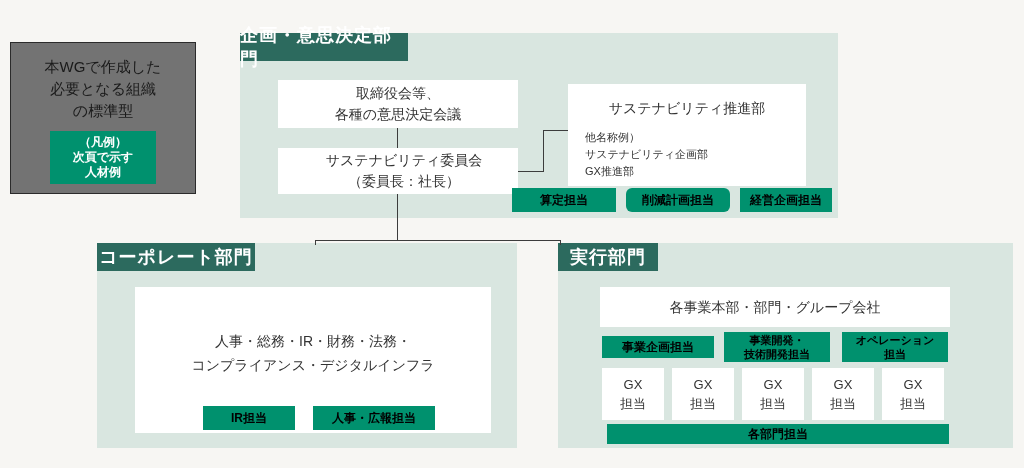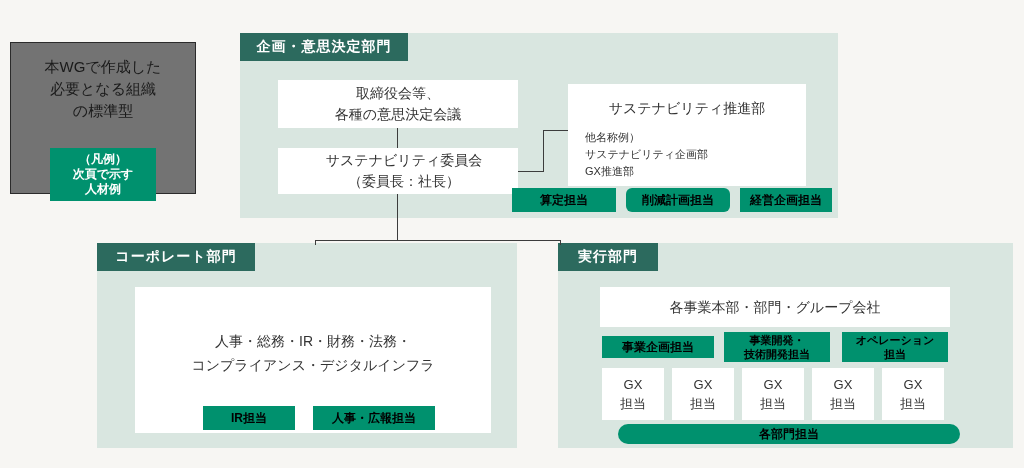--- a/index.html
+++ b/index.html
@@ -12,21 +12,21 @@
     background:var(--page_bg);
   }
   .canvas{
     position:relative; width:1024px; height:468px;
     background:var(--page_bg); overflow:hidden;
   }
   .ml{white-space:pre-line;}
   .panel{position:absolute; background:var(--panel_bg);}
   .panel-header{
     position:absolute; left:0; top:0; height:28px;
-    background:var(--header_bg); color:#fff; font-size:14px; font-weight:bold;
+    background:var(--header_bg); color:#fff; font-size:18px; font-weight:bold;
     display:flex; align-items:center; justify-content:center; letter-spacing:1px;
   }
   .wbox{
     position:absolute; background:#fff; color:var(--box_text);
     display:flex; align-items:center; justify-content:center;
     text-align:center; font-size:14px; line-height:21px;
   }
   .badge{
     position:absolute; background:var(--badge_bg); color:#000000;
     display:flex; align-items:center; justify-content:center;
@@ -35,21 +35,21 @@
   .cline{position:absolute; background:var(--line);}
   
   .legend{
     position:absolute; left:10px; top:42px; width:186px; height:152px;
     background:#737373; border:1px solid #2b2b2b; text-align:center;
   }
   .legend-title{
     margin-top:13px; font-size:15px; line-height:22px; color:#1a1a1a;
   }
   .legend-badge{
-    margin:26px auto 0; width:106px; padding:4px 8px;
+    margin:9px auto 0; width:106px; padding:4px 8px;
     background:var(--badge_bg); color:#fff; font-size:12px; line-height:15px; font-weight:bold;
   }
   
   .promo-title{padding-top:14px; text-align:center; font-size:14px; color:var(--box_text);}
   .promo-note{margin:10px 0 0 17px; text-align:left; font-size:11px; line-height:17px; color:var(--box_text);}
 </style>
 </head>
 <body>
 
 <div class="canvas">
@@ -116,21 +116,21 @@
 担当</div>
     <div class="wbox ml" style="left:114px; top:125px; width:62px; height:52px; font-size:13px; line-height:19px;">GX
 担当</div>
     <div class="wbox ml" style="left:184px; top:125px; width:62px; height:52px; font-size:13px; line-height:19px;">GX
 担当</div>
     <div class="wbox ml" style="left:254px; top:125px; width:62px; height:52px; font-size:13px; line-height:19px;">GX
 担当</div>
     <div class="wbox ml" style="left:324px; top:125px; width:62px; height:52px; font-size:13px; line-height:19px;">GX
 担当</div>
 
-    <div class="badge" style="left:60px; top:181px; width:342px; height:20px;border-radius:10px;">各部門担当</div>
+    <div class="badge" style="left:49px; top:181px; width:342px; height:20px;">各部門担当</div>
   </div>
 
   <div class="cline" style="left:397px; top:218px; width:1px; height:23px;"></div>
   <div class="cline" style="left:315px; top:240px; width:246px; height:1px;"></div>
   <div class="cline" style="left:315px; top:240px; width:1px; height:5px;"></div>
   <div class="cline" style="left:560px; top:240px; width:1px; height:5px;"></div>
 
 </div>
 
 </body></html>

